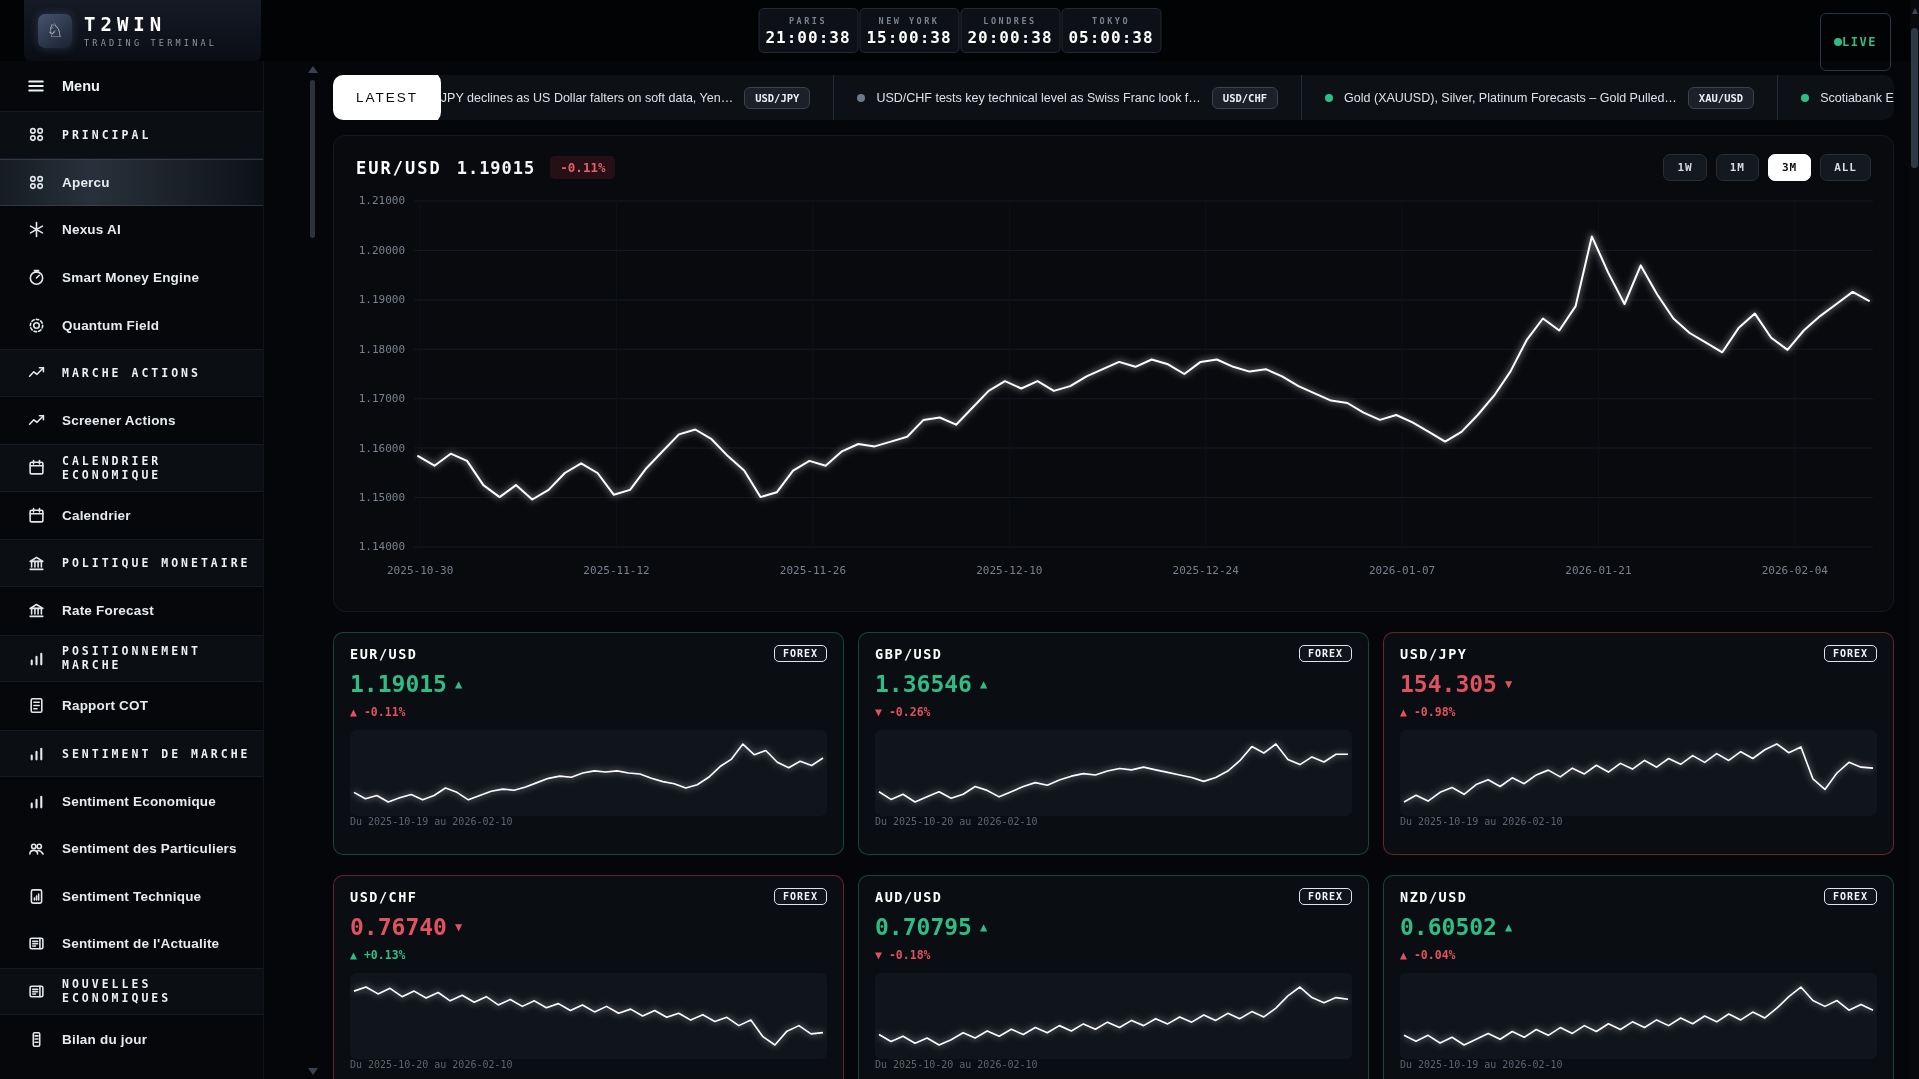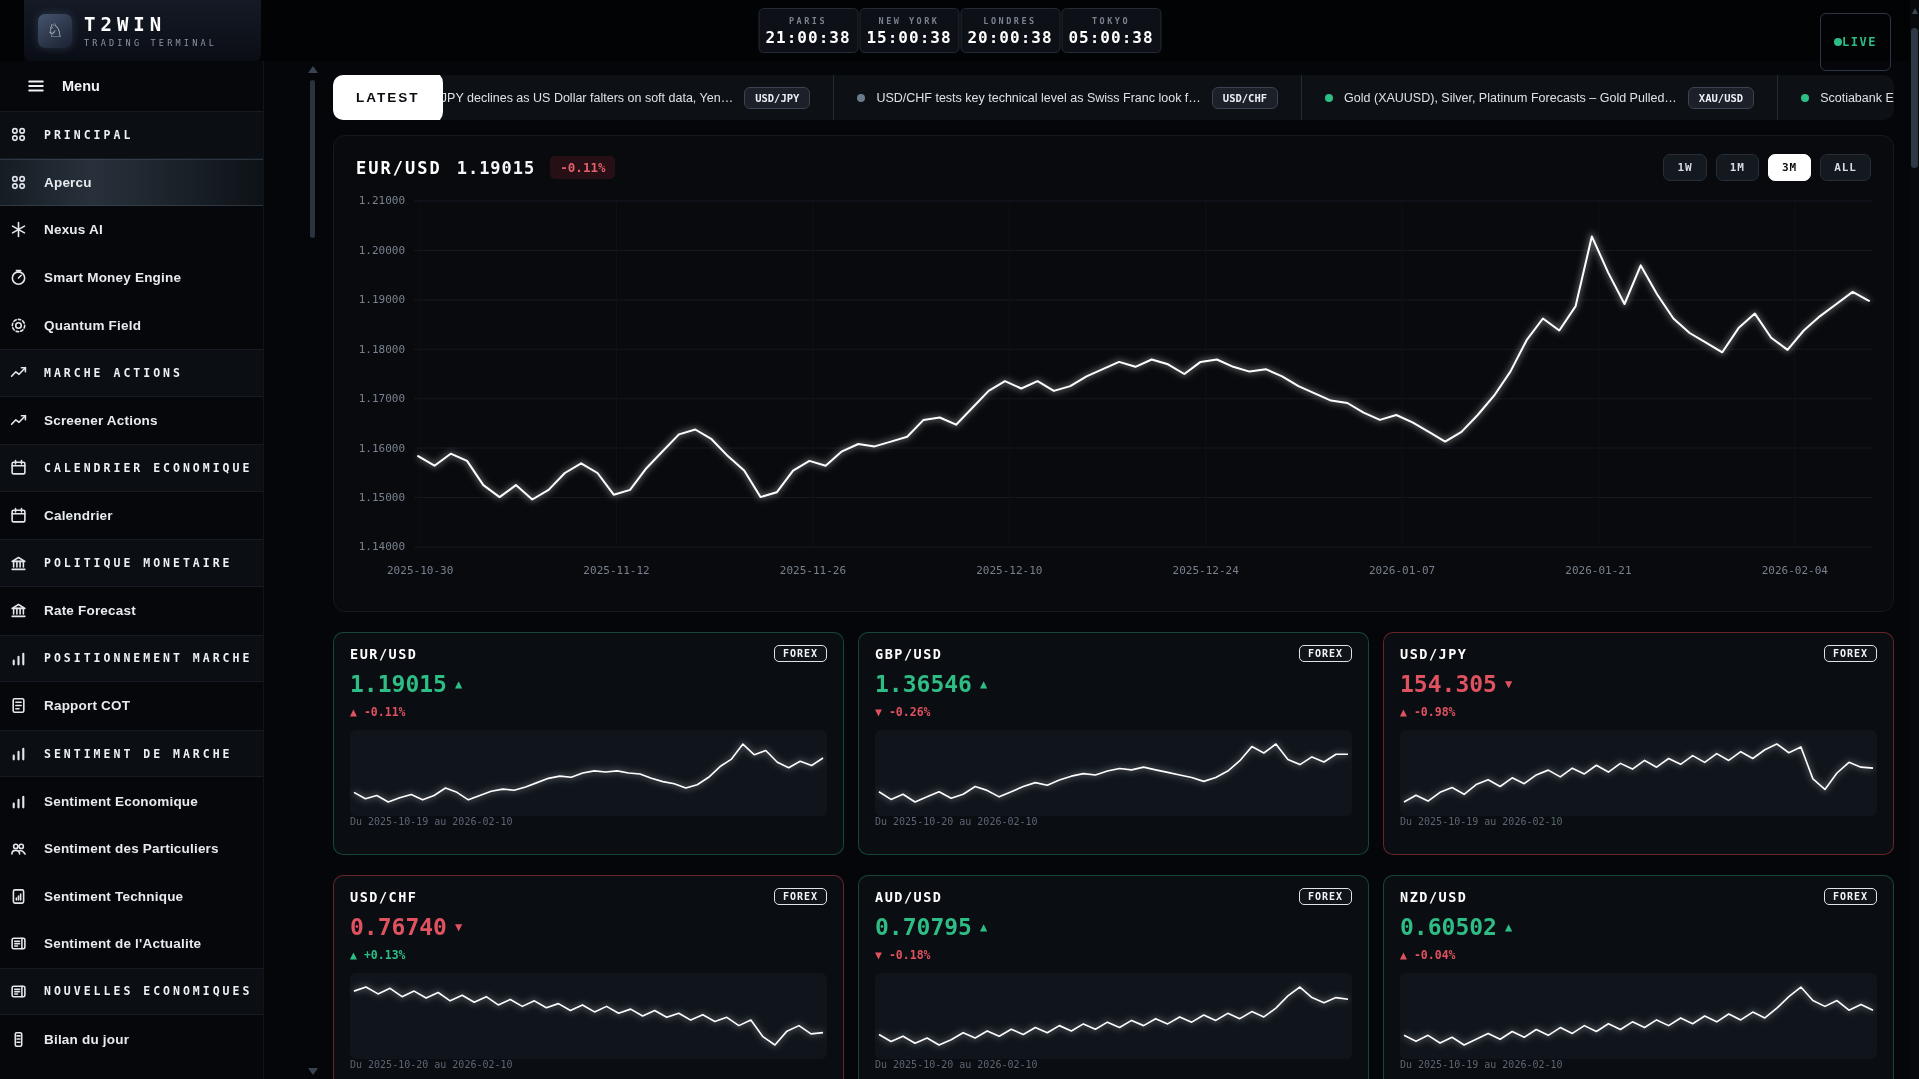--- a/index.html
+++ b/index.html
@@ -20,38 +20,38 @@
   .clock-city{font-family:"DejaVu Sans Mono",monospace;font-weight:bold;font-size:8.5px;letter-spacing:2.5px;color:#79828e;margin-top:7px}
   .clock-time{font-family:"DejaVu Sans Mono",monospace;font-weight:bold;font-size:16px;letter-spacing:1px;color:#fff;margin-top:2px}
   .live{position:absolute;right:28px;top:13px;border:1px solid #2c3544;border-radius:6px;padding:21px 13px;
         display:flex;align-items:center;gap:0;font-family:"DejaVu Sans Mono",monospace;font-weight:bold;
         font-size:12px;letter-spacing:1.5px;color:#2ebd85}
   .live-dot{width:8px;height:8px;border-radius:50%;background:#2ebd85}
 
   
   .sidebar{position:absolute;top:61px;left:0;width:264px;bottom:0;background:#05070a;border-right:1px solid #10141b;z-index:3}
   .menu-row{height:50px;display:flex;align-items:center;gap:17px;padding-left:27px;font-weight:bold;font-size:14.5px;color:#f0f3f6}
-  .srow{height:47.6px;display:flex;align-items:center;gap:17px;padding-left:9px;cursor:pointer}
+  .srow{height:47.6px;display:flex;align-items:center;gap:17px;padding-left:27px;cursor:pointer}
   .srow .icon{width:18px;height:18px;display:flex;align-items:center;justify-content:center;color:#e3e7ec;flex:none}
   .srow .icon svg{width:17px;height:17px}
   .section{background:#0b0e13;border-top:1px solid #161b23;border-bottom:1px solid #161b23;
            font-family:"DejaVu Sans Mono",monospace;font-weight:bold;font-size:11.5px;letter-spacing:3px;color:#edf0f4}
   .item{font-weight:bold;font-size:13.5px;color:#e7ebef;letter-spacing:.2px}
   .item.active{background:linear-gradient(90deg,#151c23 0%,#28313b 35%,#0d1217 100%);
                box-shadow:inset 0 1px 0 rgba(70,82,96,.5),inset 0 -1px 0 rgba(70,82,96,.5)}
   .side-thumb{position:absolute;left:310px;top:80px;width:5px;height:158px;background:#2b333e;border-radius:3px;z-index:6}
   .tri-up-sb{position:absolute;left:308px;top:66px;width:0;height:0;border-left:5px solid transparent;border-right:5px solid transparent;border-bottom:7px solid #39424e;z-index:6}
   .tri-dn-sb{position:absolute;left:308px;bottom:4px;width:0;height:0;border-left:5px solid transparent;border-right:5px solid transparent;border-top:7px solid #39424e;z-index:6}
 
   
   .main{position:absolute;left:318px;top:61px;right:0;bottom:0;padding:14px 25px 0 15px}
 
   .ticker{position:relative;height:45px;background:#0d1015;border-radius:10px;display:flex;align-items:center;overflow:hidden;margin-bottom:15px}
   .latest-pill{position:absolute;left:0;top:-4px;bottom:-4px;z-index:3;background:#fff;color:#0a0c10;
-               font-weight:bold;font-size:13.5px;letter-spacing:2px;padding:0 23px;display:flex;align-items:center;border-radius:12px}
+               font-weight:normal;font-size:13.5px;letter-spacing:2px;padding:0 23px;display:flex;align-items:center;border-radius:12px}
   .ticker-track{display:flex;align-items:center;white-space:nowrap;margin-left:36px}
   .ticker-item{display:flex;align-items:center;gap:11px;padding:0 23px;font-size:12.5px;color:#dde2e8;height:45px;flex:none;cursor:pointer}
   .ticker-item+.ticker-item{border-left:1px solid #242b34}
   .t-dot{width:8px;height:8px;border-radius:50%;flex:none}
   .t-badge{border:1px solid #3a434f;background:#1b2029;border-radius:6px;padding:4px 10px;
            font-family:"DejaVu Sans Mono",monospace;font-weight:bold;font-size:10.5px;color:#ebeff3}
   .t-badge:empty{display:none}
 
   .chart-card{background:#080a0e;border:1px solid #141922;border-radius:12px;padding:14px 14px 6px;height:477px;margin-bottom:20px}
   .chart-head{display:flex;justify-content:space-between;align-items:center;padding:4px 8px 8px}

